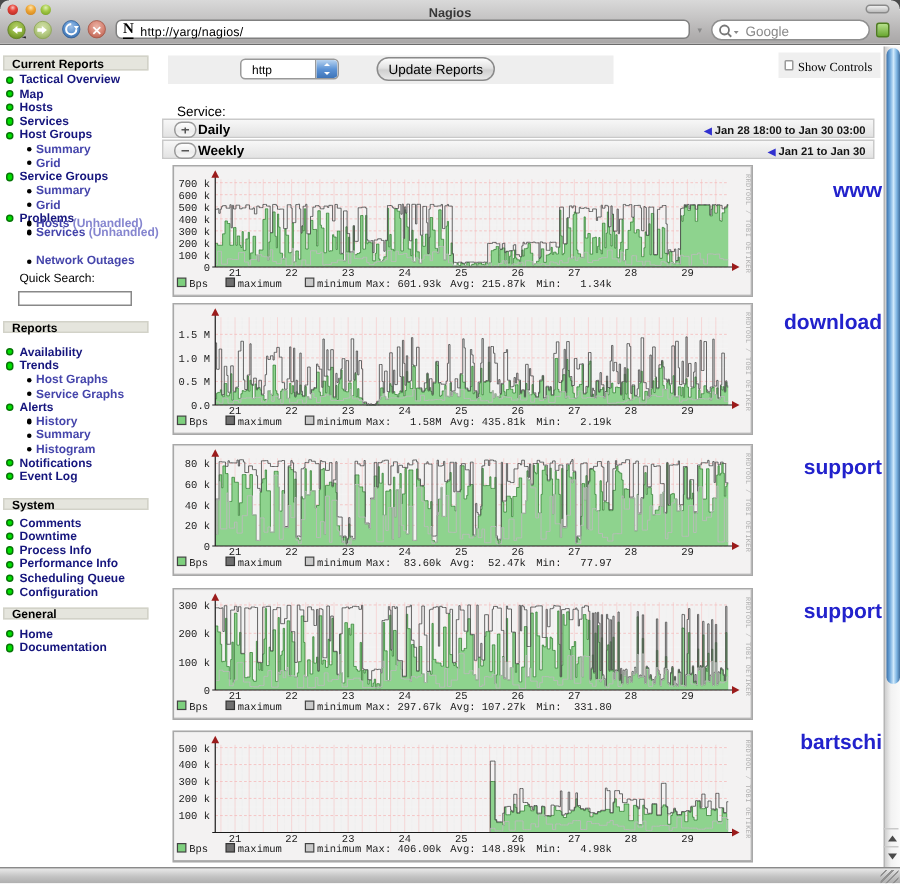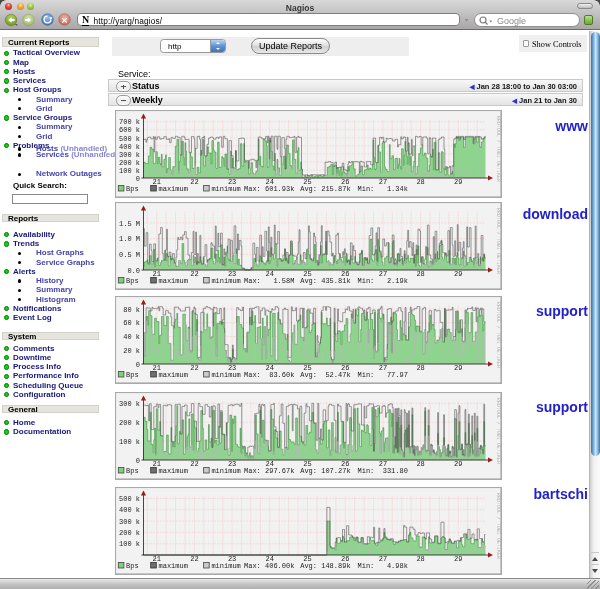--- a/index.html
+++ b/index.html
@@ -32,25 +32,25 @@
 #sep { position:absolute; left:465px; top:16px; width:3px; height:6px; color:#8a8a8a; font-size:6px; }
 
 #side { position:absolute; left:0; top:0; width:104px; height:578px; }
 .shead { position:absolute; left:2px; width:97px; background:#e5e5dd; color:#000;
   font-size:8px; font-weight:bold; padding-left:5px; border:1px solid #d2d2c8; }
 .sitem { position:absolute; left:0; width:104px; font-size:8px; font-weight:bold;
   color:#16167d; white-space:nowrap; height:10px; line-height:10px; }
 .sitem .dot { position:absolute; left:4px; top:2.4px; width:5.2px; height:5.2px; border-radius:50%;
   background:#00e000; border:0.5px solid #067506; }
 .sitem { padding-left:13px; }
-.sitem.sub { padding-left:36px; font-weight:bold; color:#4545ab; }
+.sitem.sub { padding-left:24px; font-weight:bold; color:#4545ab; }
 .sitem .bul { position:absolute; left:17.5px; top:3.4px; width:3.2px; height:3.2px; border-radius:50%;
   background:#000; }
 .unh { color:#8585cf; }
-.qs { position:absolute; left:13px; font-size:8px; color:#000;font-weight:bold; }
+.qs { position:absolute; left:13px; font-size:8px; color:#000; }
 .qsbox { position:absolute; left:12px; top:193.5px; width:76px; height:10.5px;
   background:#fff; border:1px solid #888; }
 
 #main { position:absolute; left:104px; top:0; width:486px; height:578px; }
 #svcpanel { position:absolute; left:8px; top:37px; width:297px; height:19px; background:#eeeeee; }
 #svclabel { position:absolute; left:14px; top:41px; font-size:9px; color:#000;margin-top:28px; }
 #dropdown { position:absolute; left:56px; top:38.5px; width:66px; height:14.5px; background:#fff;
   border:1px solid #999; border-radius:3.5px; font-size:8.5px; overflow:hidden; }
 #dropdown .txt { position:absolute; left:7px; top:2.5px; font-size:8px; }
 #dropdown .cap { position:absolute; right:0; top:0; width:15px; height:100%;
@@ -211,21 +211,21 @@
         <span class="txt">http</span>
         <span class="cap"></span>
       </div>
     <div id="updbtn">Update Reports</div>
     <div id="showctl">
         <span class="cb"></span>
         <span class="t">Show Controls</span>
       </div>
     <div class="hbar" style="top:79px">
         <span class="pm plus"></span>
-        <span class="bt">Status</span>
+        <span class="bt">Daily</span>
       <span class="rt"><span class="arr">◀</span> <b>Jan 28 18:00 to Jan 30 03:00</b></span>
       </div>
     <div class="hbar" style="top:93px">
         <span class="pm"></span>
         <span class="bt">Weekly</span>
       <span class="rt"><span class="arr">◀</span> <b>Jan 21 to Jan 30</b></span>
       </div>
     <div id="gwrap" style="position:absolute;left:0;top:0;width:486px;height:465px">
     <div class="gpanel" style="top:110px">
           <svg id="g1" class="rrd" width="387" height="88" viewBox="0 0 387 88">

